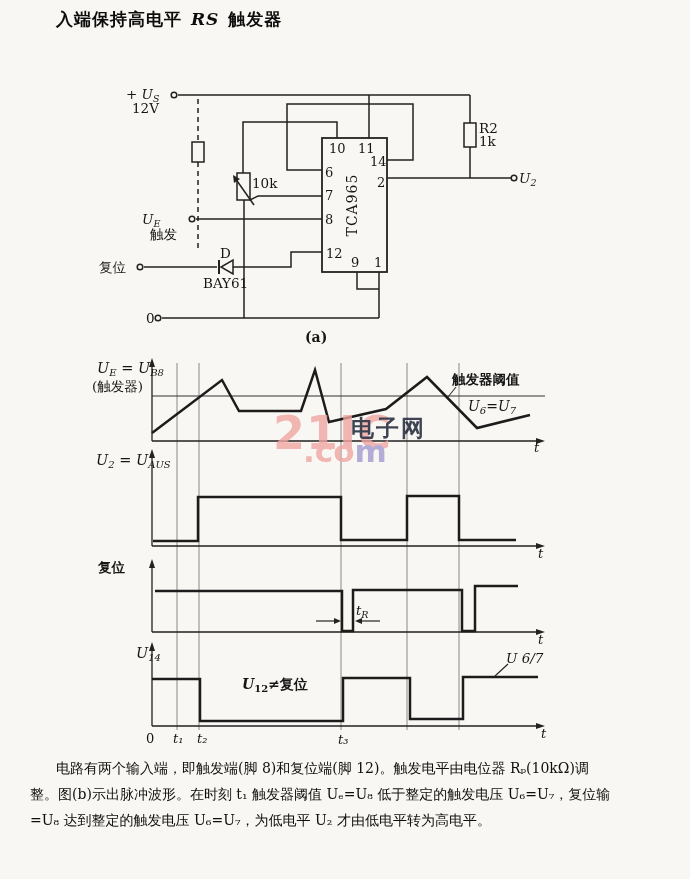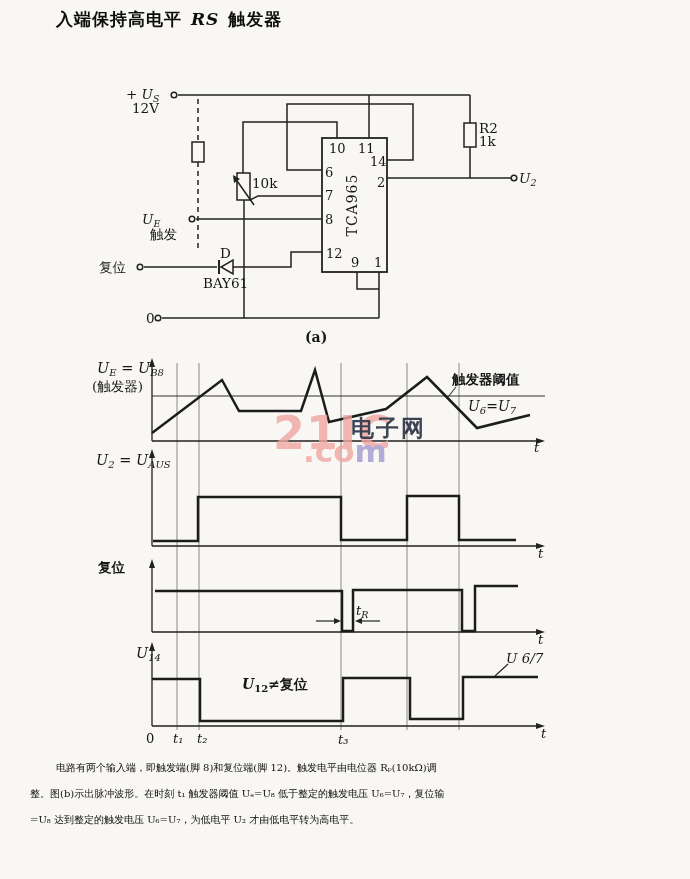--- a/index.html
+++ b/index.html
@@ -35,21 +35,21 @@
     position:absolute;left:108px;top:7px;
     font-size:23px;font-weight:bold;color:#0f172a;letter-spacing:2px;line-height:1;
   }
   .wm-com{
     position:absolute;left:60px;top:26px;
     font-size:31px;font-weight:bold;color:#f0a5a2;line-height:1;
   }
   .wm-com .wm-m{color:#a39ad0;}
   .body-text{
     position:absolute;left:30px;top:755px;width:634px;
-    font-size:10px;line-height:26px;color:#0e0e0e;
+    font-size:14px;line-height:26px;color:#0e0e0e;
   }
   .body-text .line{white-space:nowrap;}
   .body-text .indent{padding-left:26px;}
 </style>
 </head>
 <body>
 
 <div class="page-title"><span>入端保持高电平</span> <span class="em">RS</span> <span>触发器</span></div>
 
 <svg id="circuit-svg" width="690" height="270" viewBox="0 80 690 270" xmlns="http://www.w3.org/2000/svg">

